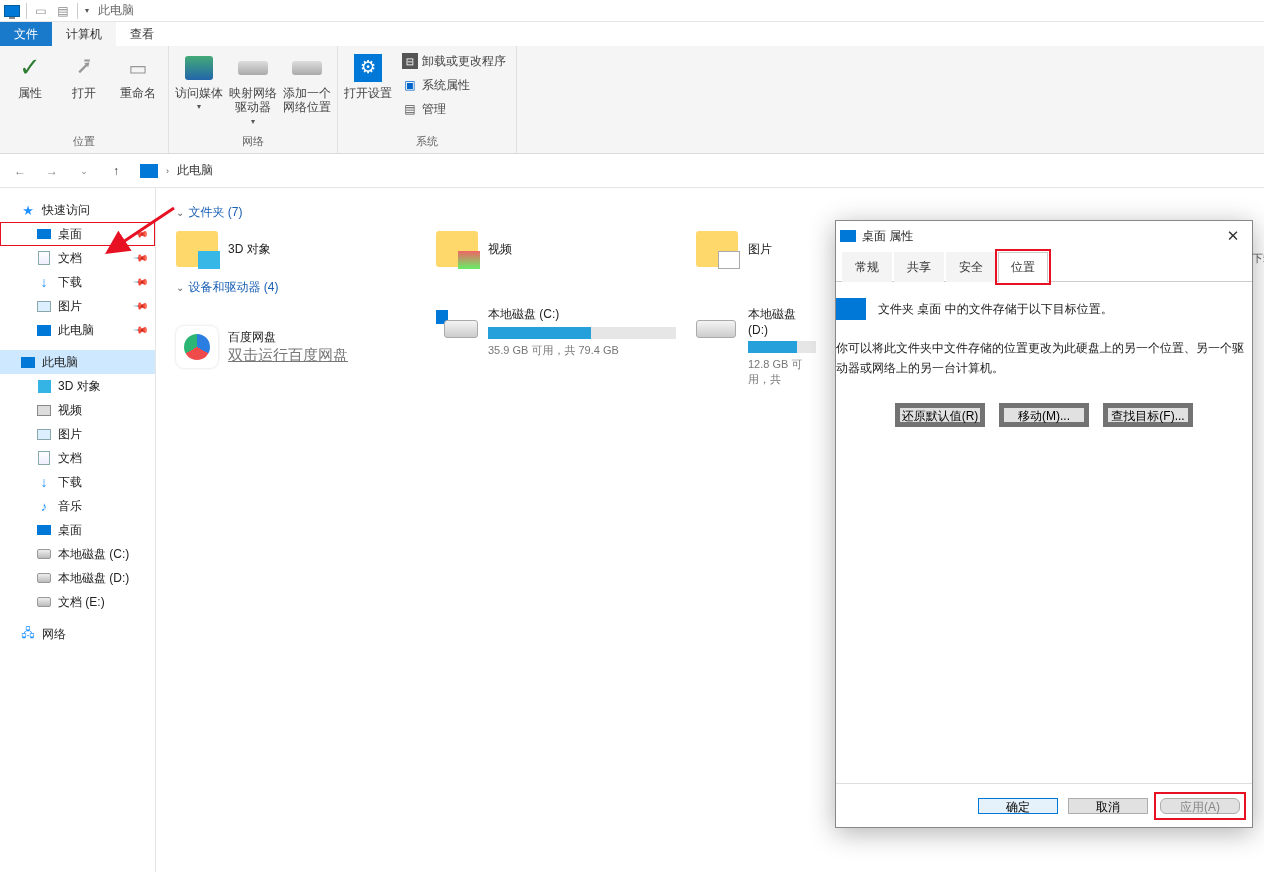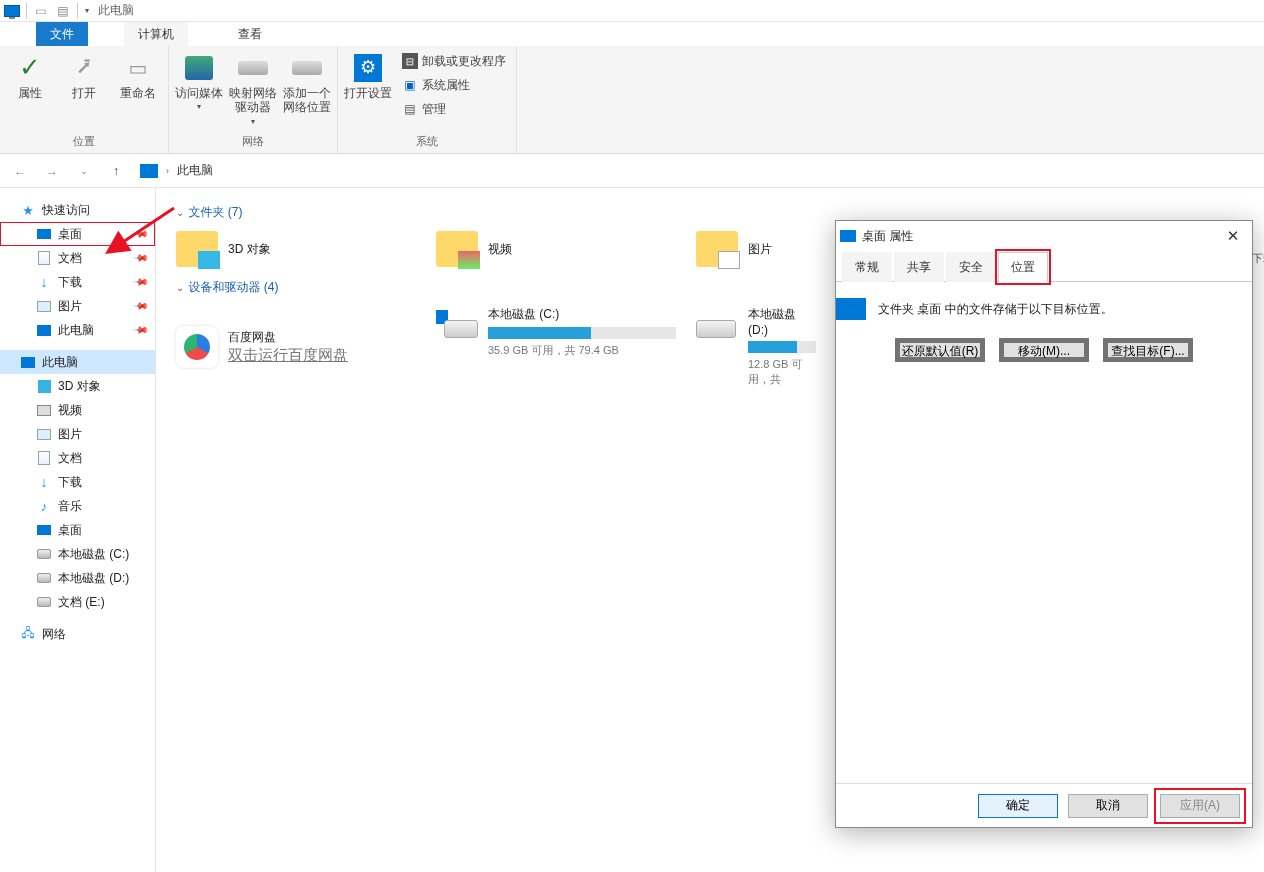--- a/index.html
+++ b/index.html
@@ -10,21 +10,21 @@
 .titlebar .qat { display: flex; align-items: center; gap: 2px; padding-left: 2px; }
 .titlebar .qat-icon { width: 20px; height: 18px; display: flex; align-items: center; justify-content: center; }
 .monitor-ico { width:16px; height:12px; background:#0078d7; border:1px solid #005a9e; position:relative; }
 .monitor-ico::after{content:"";position:absolute;bottom:-3px;left:4px;width:6px;height:2px;background:#888;}
 .titlebar .sep { width:1px; height:16px; background:#ccc; margin:0 2px; }
 .titlebar .caret { font-size:8px; color:#555; padding:0 3px;}
 .titlebar .crumb { color:#666; padding-left:6px; }
 
 
 .ribbon-tabs { height: 24px; display: flex; align-items: stretch; background:#fff; }
-.ribbon-tab { padding: 0 14px; display:flex; align-items:center; cursor:default; color:#333;margin-left:36px; }
+.ribbon-tab { padding: 0 14px; display:flex; align-items:center; cursor:default; color:#333; }
 .ribbon-tab.file { background:#1979ca; color:#fff; }
 .ribbon-tab.active { background:#f5f5f5; }
 
 
 .ribbon { height: 108px; background:#f5f5f5; border-bottom:1px solid #dadada; display:flex; }
 .rgroup { display:flex; flex-direction:column; border-right:1px solid #e1e1e1; padding:4px 6px 2px; }
 .rgroup .items { flex:1; display:flex; align-items:flex-start; gap:6px; }
 .rgroup .glabel { text-align:center; color:#666; font-size:11px; padding:2px 0; }
 .bigbtn { width:48px; display:flex; flex-direction:column; align-items:center; gap:2px; padding-top:2px; color:#444; text-align:center; line-height:1.2; }
 .bigbtn .ico { width:32px; height:32px; display:flex; align-items:center; justify-content:center; }
@@ -105,23 +105,23 @@
 .dlg-tab.redbox{ outline:2px solid #e81123; outline-offset:1px;}
 .dlg-body{ flex:1; padding:16px 0; color:#222; font-size:12px; position:relative;}
 .dlg-row1{ display:flex; align-items:center; gap:12px; margin-bottom:18px;}
 .dlg-row1 .bigdesk{ width:30px; height:22px; background:#0078d7;}
 .dlg-desc{ line-height:1.7; margin:14px 0 24px; }
 .path-wrap{ border:2px solid #e81123; padding:8px 6px 10px; margin-bottom:12px;}
 .path-input{ width:100%; height:22px; border:1px solid #0078d7; padding:2px 4px; font-size:12px; color:#111; background:#cde8ff; outline:none;}
 .dlg-btnrow{ display:flex; gap:14px; justify-content:center; margin-top:4px;}
 .dlg-btnrow button{ width:90px; height:24px; background:#e1e1e1; border:5px solid #737373; font-size:12px; cursor:default;}
 .dlg-footer{ height:44px; border-top:1px solid #ddd; display:flex; justify-content:flex-end; align-items:center; gap:10px; padding:0 10px;}
-.dlg-footer button{ width:80px; height:24px; background:#e1e1e1; border:1px solid #adadad; font-size:12px;}
+.dlg-footer button{ width:80px; height:16px; background:#e1e1e1; border:1px solid #adadad; font-size:12px;}
 .dlg-footer button.primary{ border:1px solid #0078d7; background:#e5f1fb;}
-.dlg-footer button.disabled{ color:#888;}
+.dlg-footer button.disabled{ color:#888;border-radius:6px;}
 .dlg-footer .apply-box{ outline:2px solid #e81123; outline-offset:2px; padding:2px 2px;}
 .truncated{ position:absolute; right:6px; top:4px; color:#555; font-size:11px;}
 </style>
 </head>
 <body>
 
 <div class="titlebar">
   <div class="qat">
     <div class="qat-icon">
         <div class="monitor-ico"></div>
@@ -449,20 +449,21 @@
     <div class="dlg-tab">常规</div>
     <div class="dlg-tab">共享</div>
     <div class="dlg-tab">安全</div>
     <div class="dlg-tab active redbox">位置</div>
   </div>
   <div class="dlg-body">
     <div class="dlg-row1">
       <div class="bigdesk"></div>
       <span>文件夹 桌面 中的文件存储于以下目标位置。</span>
     </div>
+    <div class="dlg-desc">你可以将此文件夹中文件存储的位置更改为此硬盘上的另一个位置、另一个驱动器或网络上的另一台计算机。</div>
     <div class="dlg-btnrow">
       <button>还原默认值(R)</button>
       <button>移动(M)...</button>
       <button>查找目标(F)...</button>
     </div>
   </div>
   <div class="dlg-footer">
     <button class="primary">确定</button>
     <button>取消</button>
     <span class="apply-box"><button class="disabled">应用(A)</button></span>

